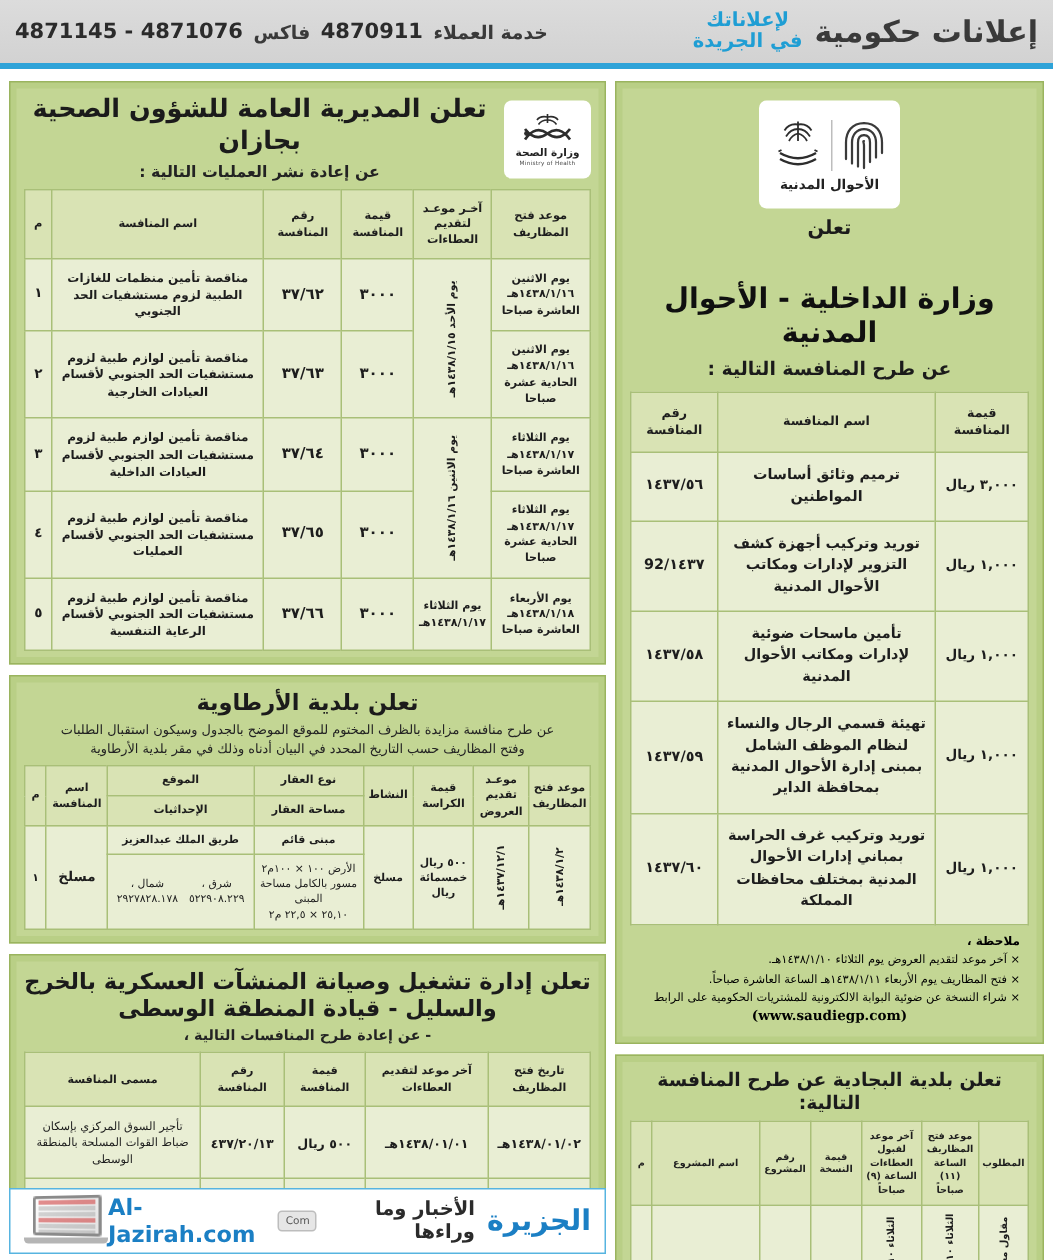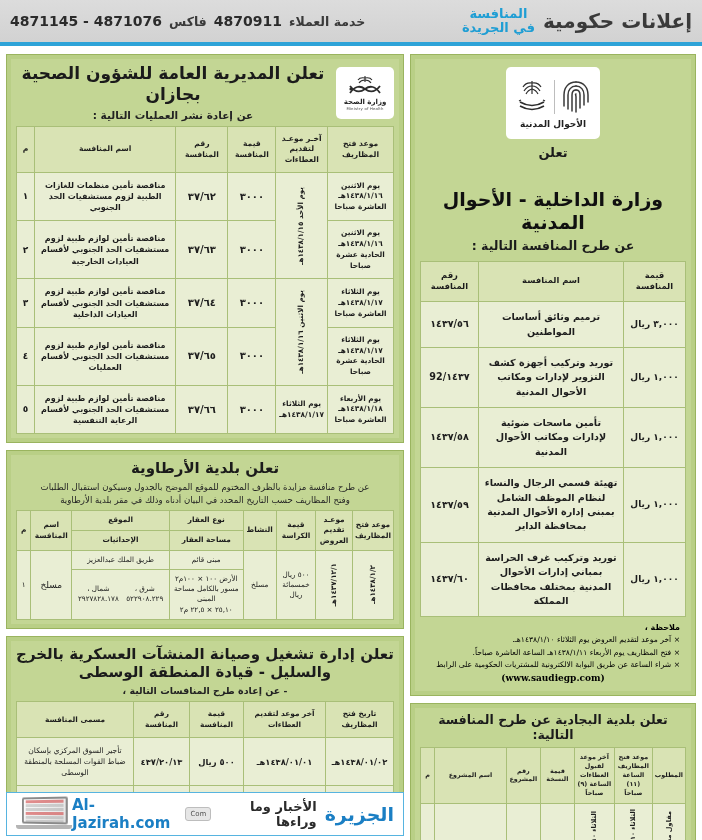--- a/index.html
+++ b/index.html
@@ -102,21 +102,21 @@
 
   .notes { padding: 6px 6px 4px; text-align: right; }
   .notes .nt-t { font-size: 8px; font-weight: bold; margin-bottom: 2px; }
   .notes .nt   { font-size: 7.6px; line-height: 1.6; }
   .notes .lnk  { font-size: 9px; font-weight: bold; text-align: center;
                  direction: ltr; margin-top: 2px; font-family: "DejaVu Serif", serif; }
 
   
   .t-art th, .t-art td { font-size: 7.2px; padding: 4px 2px; line-height: 1.4; }
   .t-art th { font-size: 7.4px; }
-  .t-art td.b { font-weight: normal; }
+  .t-art td.b { font-weight: bold; }
   .vert2 {
     writing-mode: vertical-rl; transform: rotate(180deg);
     font-size: 7.2px; font-weight: bold; white-space: nowrap; margin: 0 auto;
   }
   .foot-note {
     background: #e9eed4; border: 1px solid #a9bf78; border-top: none;
     font-size: 8.4px; font-weight: bold; text-align: center;
     padding: 5px 4px; color: #1d1d1d;
   }
 
@@ -165,21 +165,21 @@
 </style>
 </head>
 <body>
 
 <div class="page">
 
   <div class="masthead">
     <div class="mh-right">
       <div class="mh-title">إعلانات حكومية</div>
       <div class="mh-blue">
-        <div>المنافسة</div>
+        <div>لإعلاناتك</div>
         <div>في الجريدة</div>
       </div>
     </div>
     <div class="mh-left">
       <span class="mh-lbl">خدمة العملاء</span>
       <span class="mh-num">4870911</span>
       <span class="mh-lbl">فاكس</span>
       <span class="mh-num">4871076 - 4871145</span>
     </div>
   </div>
@@ -447,21 +447,21 @@
               <td>توريد وتركيب غرف الحراسة بمباني إدارات الأحوال المدنية بمختلف محافظات المملكة</td>
               <td class="no">١٤٣٧/٦٠</td>
             </tr>
           </tbody>
         </table>
 
         <div class="notes">
           <div class="nt-t">ملاحظة ،</div>
           <div class="nt">× آخر موعد لتقديم العروض يوم الثلاثاء ١٤٣٨/١/١٠هـ.</div>
           <div class="nt">× فتح المظاريف يوم الأربعاء ١٤٣٨/١/١١هـ الساعة العاشرة صباحاً.</div>
-          <div class="nt">× شراء الساعة عن طريق البوابة الالكترونية للمشتريات الحكومية على الرابط</div>
+          <div class="nt">× شراء النسخة عن ضوئية البوابة الالكترونية للمشتريات الحكومية على الرابط</div>
           <div class="lnk">(www.saudiegp.com)</div>
         </div>
       </div>
     </div>
 
     <div class="panel">
       <div class="panel-in">
         <div style="text-align:center">
           <div class="ttl" style="font-size:12.5px">تعلن بلدية البجادية عن طرح المنافسة التالية:</div>
         </div>

